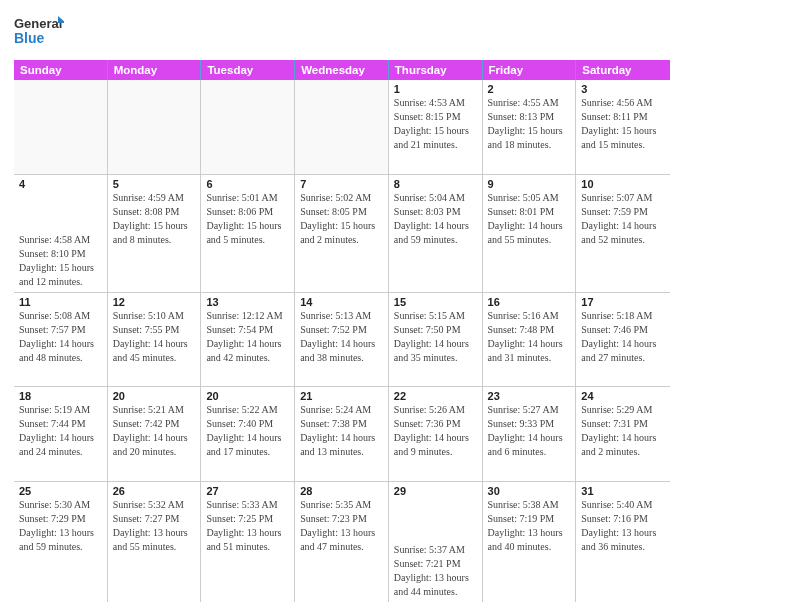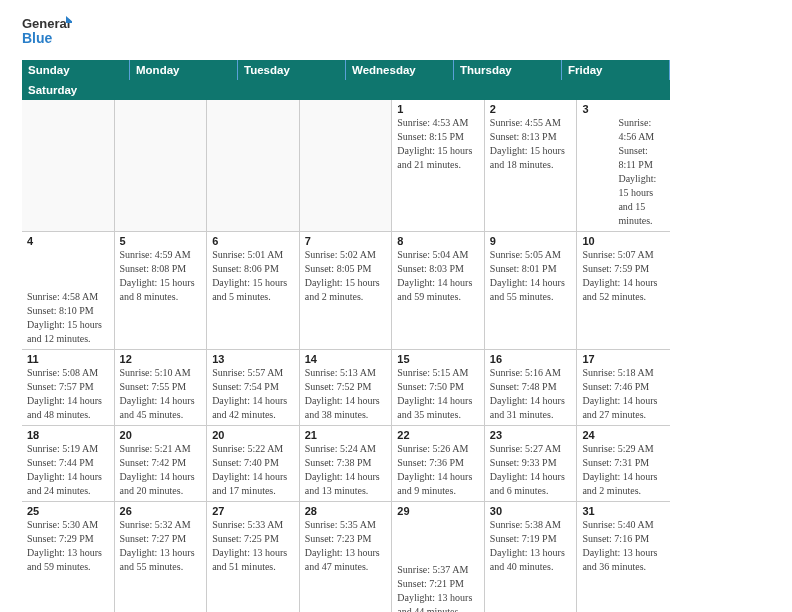--- a/index.html
+++ b/index.html
@@ -9,21 +9,21 @@
       width: 792px;
       height: 612px;
       overflow: hidden;
     }
     .page {
       width: 684px;
       height: 612px;
       background: #fff;
       display: flex;
       flex-direction: column;
-      padding: 10px 14px 10px 22px;
+      padding: 10px 14px 10px 14px;
     }
     .header {
       display: flex;
       justify-content: space-between;
       align-items: flex-start;
       margin-bottom: 8px;
     }
     .logo {
       display: flex;
       align-items: center;
@@ -42,22 +42,22 @@
       font-size: 14px;
       color: #555;
     }
     .calendar {
       flex: 1;
       display: flex;
       flex-direction: column;
     }
     .cal-header {
       display: grid;
-      grid-template-columns: repeat(6, 1fr);
-      background: #0f766e;
+      grid-template-columns: repeat(7, 1fr);
+      background: #d946ef;
     }
     .cal-header-cell {
       color: #fff;
       font-size: 11.5px;
       font-weight: bold;
       padding: 4px 6px;
       border-right: 1px solid #5aa0d8;
     }
     .cal-header-cell:last-child { border-right: none; }
     .cal-body {
@@ -139,21 +139,21 @@
           </div>
           <div class="cal-cell">
             <div class="day-num">2</div>
             <div class="day-info" style="white-space: pre-line;">Sunrise: 4:55 AM
 Sunset: 8:13 PM
 Daylight: 15 hours
 and 18 minutes.</div>
           </div>
           <div class="cal-cell">
             <div class="day-num">3</div>
-            <div class="day-info" style="white-space: pre-line; margin-left: 36px;">Sunrise: 4:56 AM
+            <div class="day-info" style="white-space: pre-line;">Sunrise: 4:56 AM
 Sunset: 8:11 PM
 Daylight: 15 hours
 and 15 minutes.</div>
           </div>
         </div>
         <div class="cal-row">
           <div class="cal-cell">
             <div class="day-num">4</div>
             <div class="day-info" style="white-space: pre-line; margin-top: 43px;">Sunrise: 4:58 AM
 Sunset: 8:10 PM
@@ -213,21 +213,21 @@
           </div>
           <div class="cal-cell">
             <div class="day-num">12</div>
             <div class="day-info" style="white-space: pre-line;">Sunrise: 5:10 AM
 Sunset: 7:55 PM
 Daylight: 14 hours
 and 45 minutes.</div>
           </div>
           <div class="cal-cell">
             <div class="day-num">13</div>
-            <div class="day-info" style="white-space: pre-line;">Sunrise: 5:57 AM
+            <div class="day-info" style="white-space: pre-line;">Sunrise: 12:12 AM
 Sunset: 7:54 PM
 Daylight: 14 hours
 and 42 minutes.</div>
           </div>
           <div class="cal-cell">
             <div class="day-num">14</div>
             <div class="day-info" style="white-space: pre-line;">Sunrise: 5:13 AM
 Sunset: 7:52 PM
 Daylight: 14 hours
 and 38 minutes.</div>

